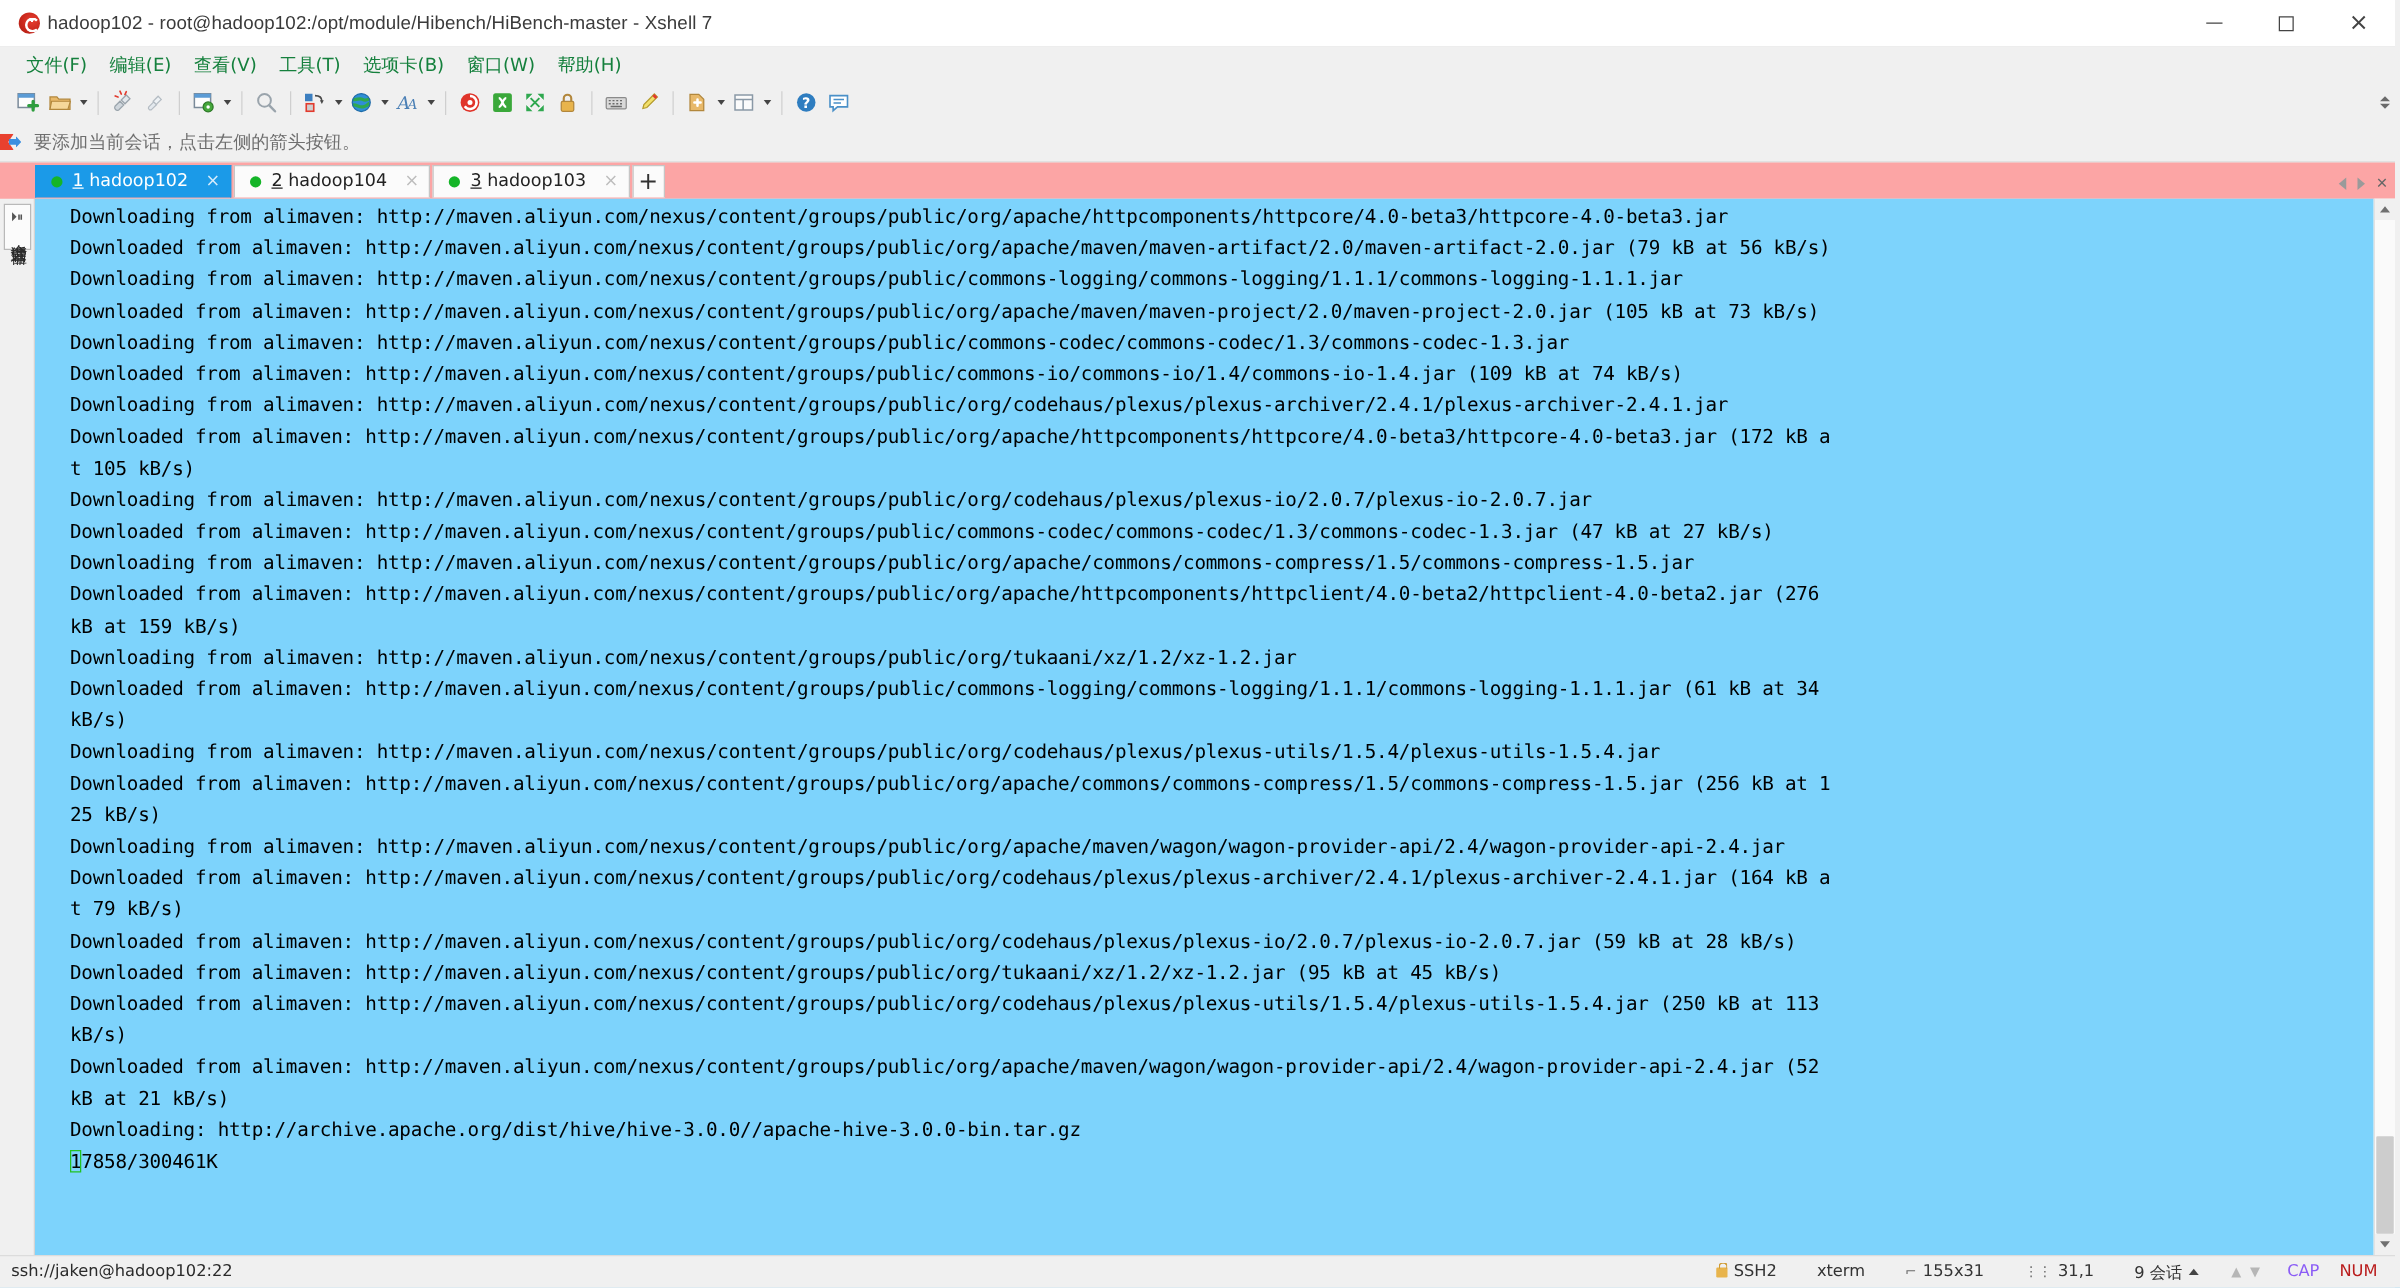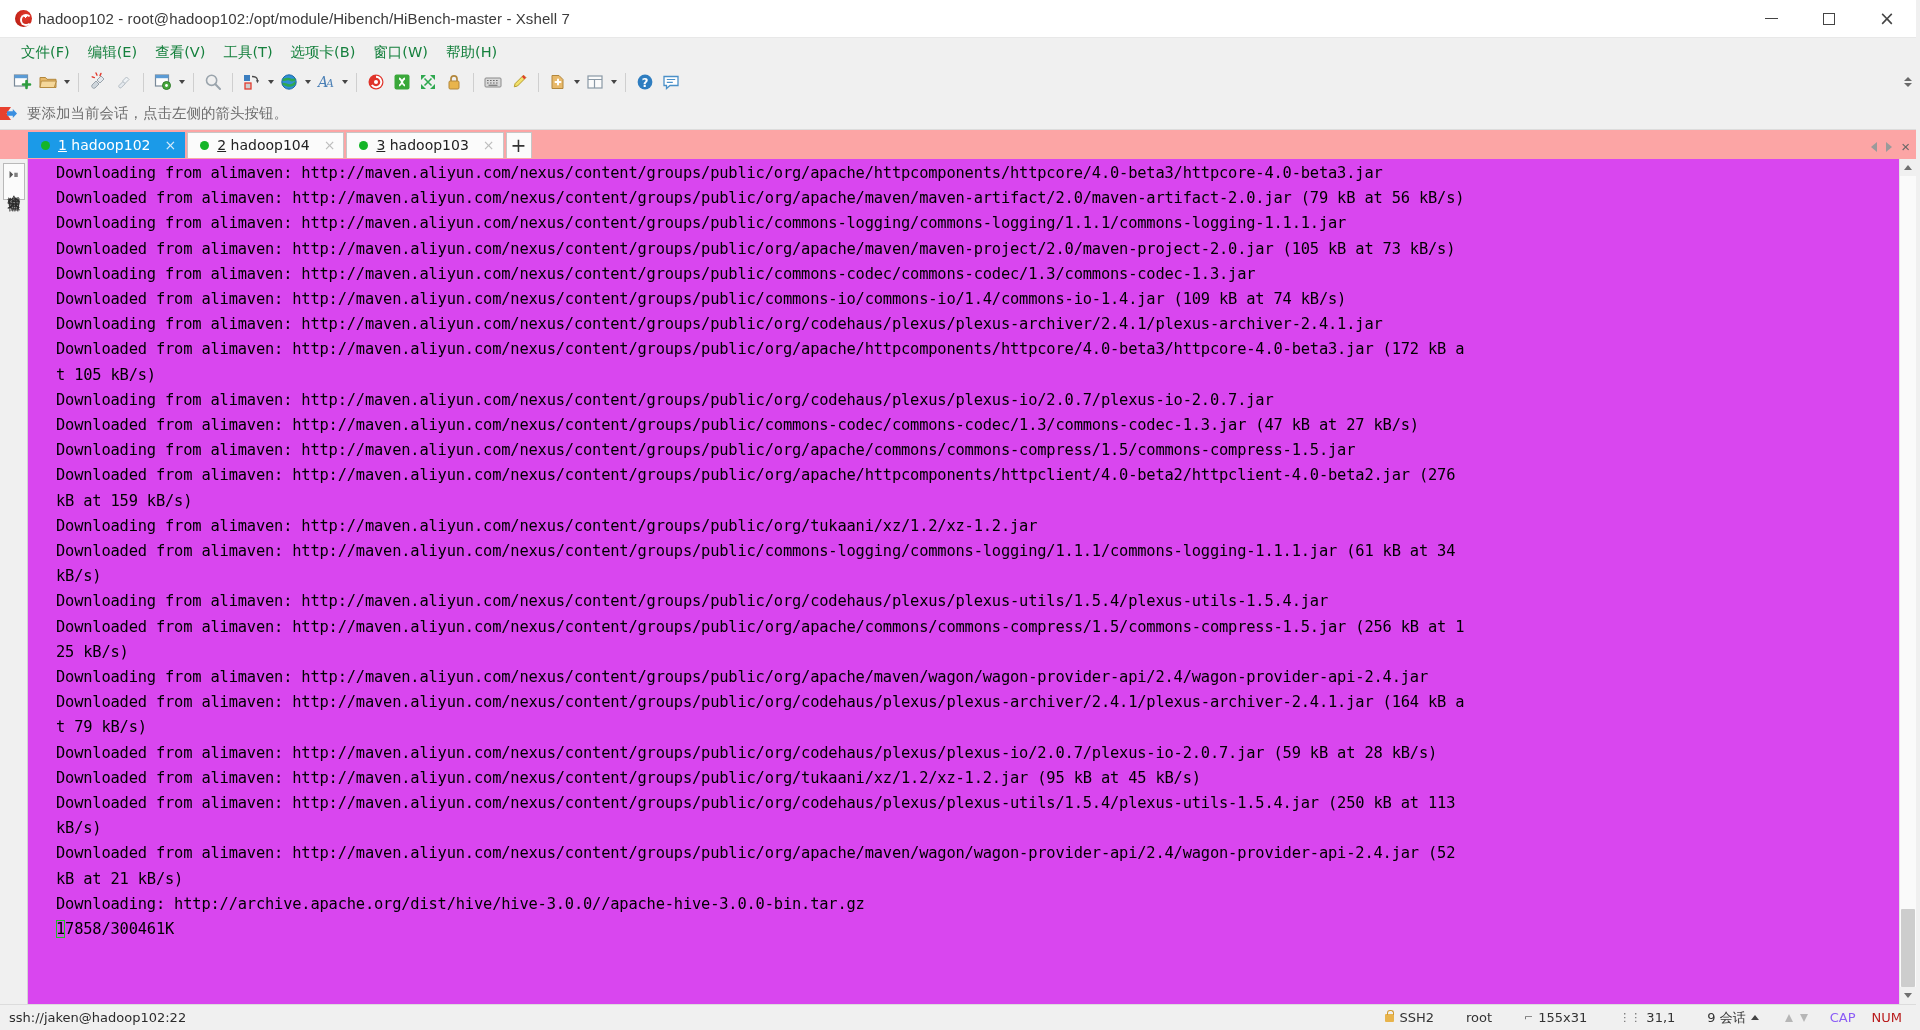--- a/index.html
+++ b/index.html
@@ -228,21 +228,21 @@
   .sess-vert {
     writing-mode: vertical-rl;
     font-size: 13px; color: #2a2a2a; letter-spacing: 1px;
     font-family: "DejaVu Sans", sans-serif;
     white-space: nowrap;
   }
 
   .term-wrap { flex: 1; display: flex; min-width: 0; position: relative; }
   .terminal {
     flex: 1;
-    background: #d946ef;
+    background: #7dd3fc;
     color: #000000;
     font-family: "DejaVu Sans Mono", monospace;
     font-size: 15.4px;
     line-height: 25.2px;
     padding: 2px 0 0 28px;
     white-space: pre;
     overflow: hidden;
     letter-spacing: -0.18px;
   }
   .cursor-cell {
@@ -576,21 +576,21 @@
   </div>
 
   <div class="statusbar">
     <div class="sb-left">ssh://jaken@hadoop102:22</div>
     <div class="sb-right">
       <div class="sb-cell">
         <span class="sb-lock"></span>
         <span>SSH2</span>
       </div>
       <div class="sb-cell">
-        <span>root</span>
+        <span>xterm</span>
       </div>
       <div class="sb-cell">
         <span class="sb-ico">⌐</span>
         <span>155x31</span>
       </div>
       <div class="sb-cell">
         <span class="sb-ico">⋮⋮</span>
         <span>31,1</span>
       </div>
       <div class="sb-cell">

